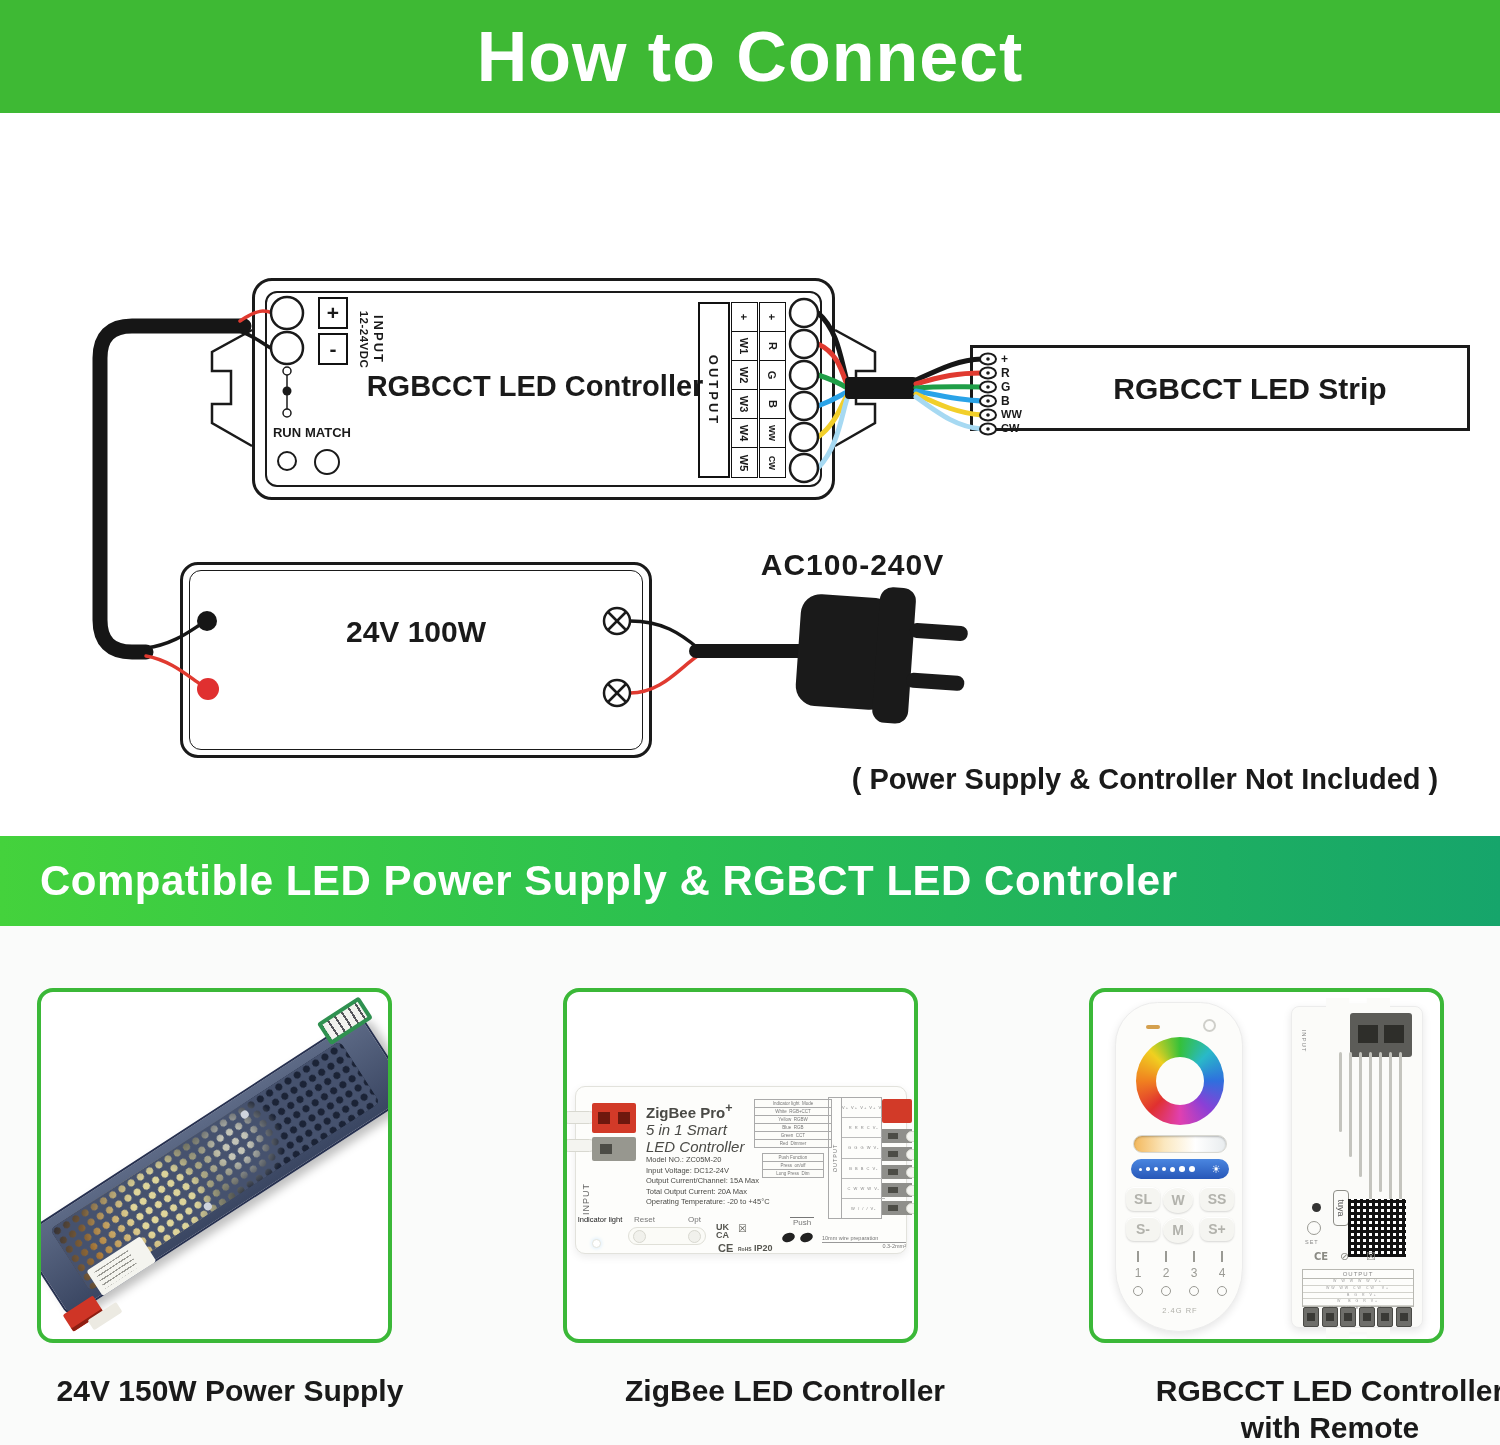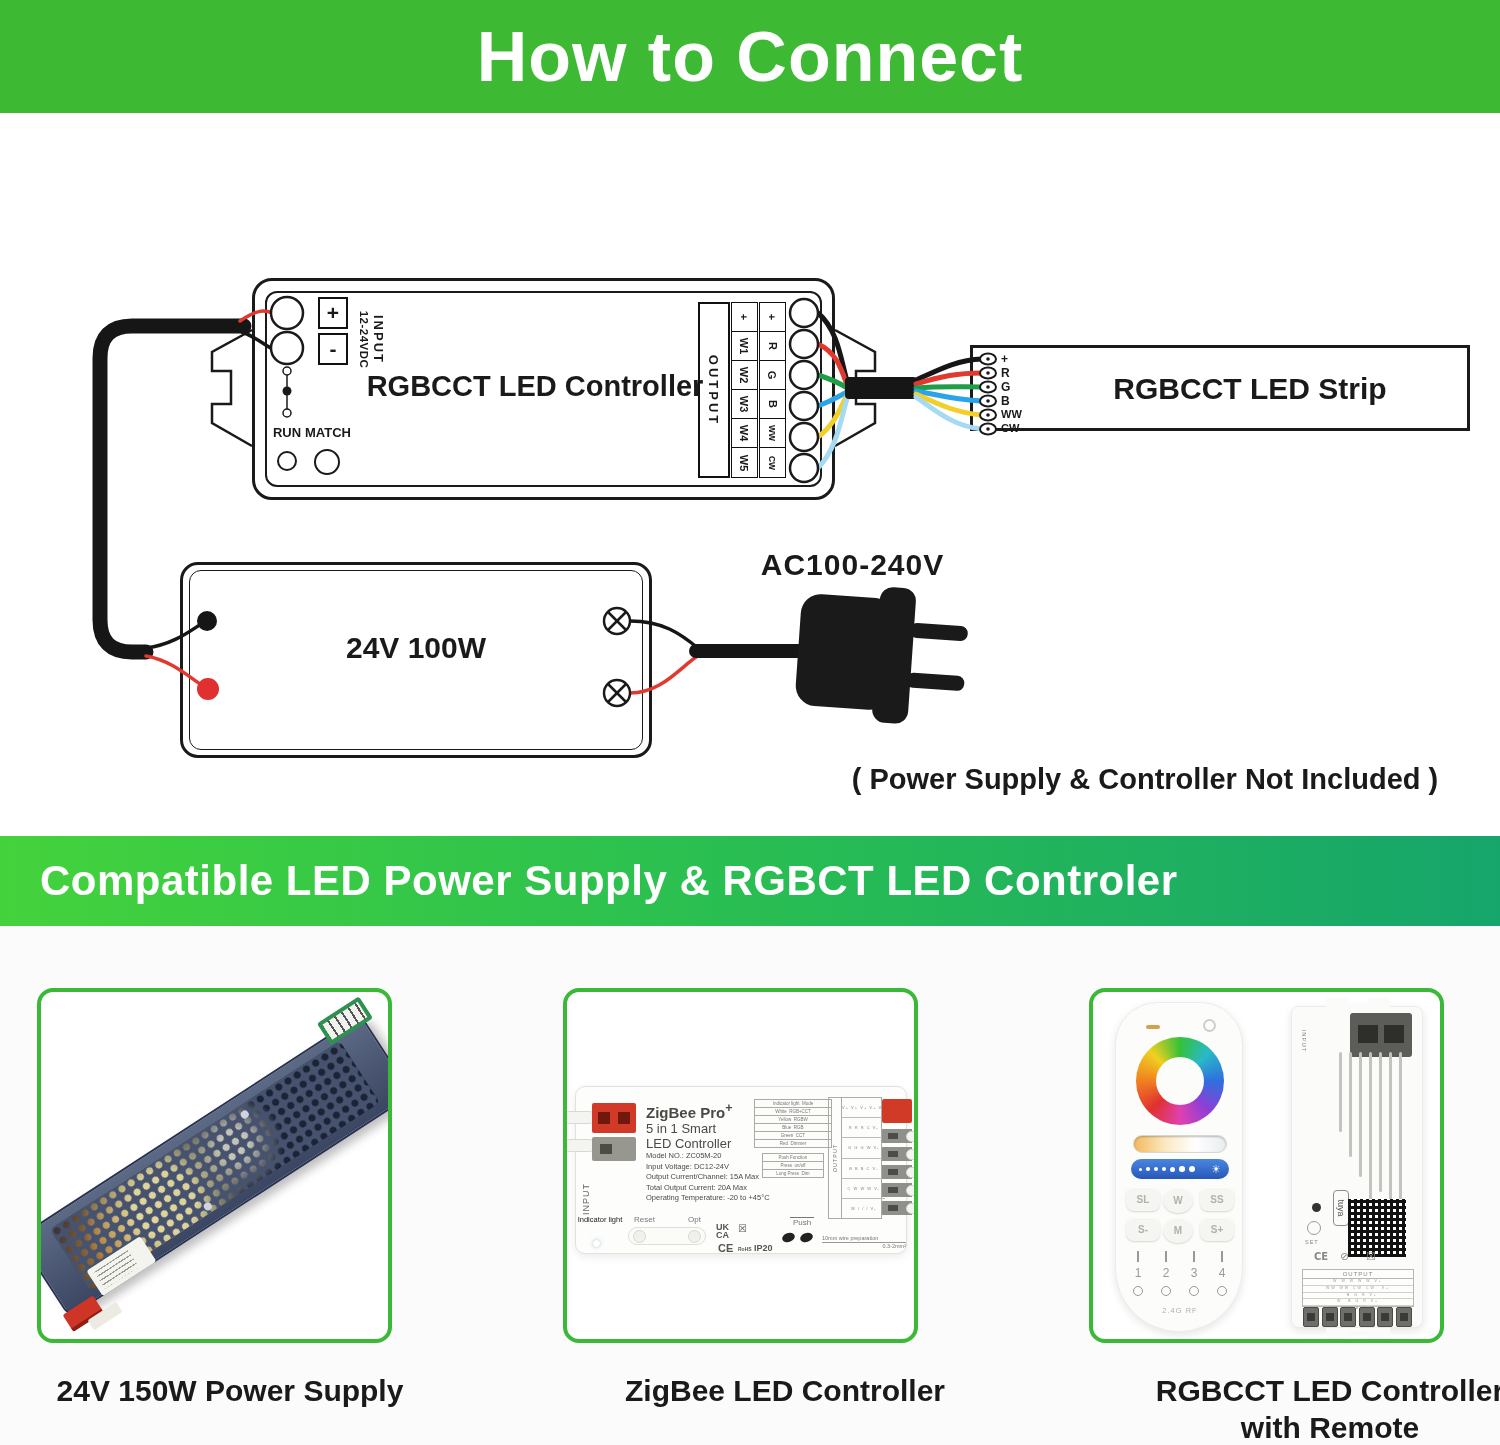--- a/index.html
+++ b/index.html
@@ -44,21 +44,21 @@
           grid-template-rows:repeat(6,1fr);z-index:3;}
   #col-ch{left:731px;} #col-cl{left:759px;}
   .outcol .c{border-bottom:1.5px solid #111;display:flex;align-items:center;justify-content:center;}
   .outcol .c:last-child{border-bottom:none;}
   .outcol .c span{transform:rotate(90deg);font-size:11px;font-weight:bold;}
   .outcol .c span.sm{font-size:8.5px;}
 
   .padlbl{left:1001px;width:40px;height:14px;font-size:12px;font-weight:bold;z-index:3;}
   .padlbl.sm{font-size:11px;}
   #strip-title{left:1040px;top:372px;width:420px;text-align:center;font-size:30px;font-weight:bold;z-index:3;}
-  #psu-title{left:240px;top:612px;width:352px;text-align:center;font-size:30px;font-weight:bold;line-height:39px;z-index:3;margin-top:16px;}
+  #psu-title{left:240px;top:612px;width:352px;text-align:center;font-size:30px;font-weight:bold;line-height:39px;z-index:3;}
   #ac-lbl{left:745px;top:548px;width:215px;text-align:center;font-size:30px;font-weight:600;letter-spacing:1px;z-index:3;}
   #note{left:800px;top:763px;width:690px;text-align:center;font-size:29px;font-weight:bold;z-index:3;}
 
   
   #bottom-bg{left:0;top:926px;width:1500px;height:519px;background:#fafbfa;}
   .card{width:355px;height:355px;top:988px;background:#fff;border:4px solid var(--card_border);
         border-radius:16px;z-index:2;overflow:hidden;}
   #card1{left:37px;} #card2{left:563px;} #card3{left:1089px;}
   .caption{top:1372px;text-align:center;font-size:30px;font-weight:bold;z-index:3;line-height:37px;}
 
@@ -93,21 +93,21 @@
   .zb-lever{position:absolute;left:-14px;width:34px;height:13px;background:#f4f4f0;
       border:1px solid #d8d8d0;border-radius:7px;}
   #zb-red-in{position:absolute;left:16px;top:16px;width:44px;height:30px;background:#d23a28;border-radius:2px;}
   #zb-red-in i,.slot{position:absolute;top:9px;width:12px;height:12px;background:#6e180e;}
   #zb-gray-in{position:absolute;left:16px;top:50px;width:44px;height:24px;background:#97978f;border-radius:2px;}
   #zb-gray-in i{position:absolute;left:8px;top:7px;width:12px;height:10px;background:#4c4c46;}
   #zb-input{position:absolute;left:2px;top:84px;width:16px;height:56px;display:flex;align-items:center;justify-content:center;}
   #zb-input span{transform:rotate(-90deg);font-size:9px;color:#666;letter-spacing:1px;}
   #zb-txt{position:absolute;left:70px;top:14px;color:#4a4a46;}
   #zb-txt .n1{font-size:15px;font-weight:bold;}
-  #zb-txt .n2{font-size:13px;}
+  #zb-txt .n2{font-size:15px;font-style:italic;}
   #zb-txt .s{font-size:7.5px;line-height:10.5px;}
   .ttable{position:absolute;border:0.5px solid #aaa;background:#fcfcf9;}
   .ttable .tr{border-bottom:0.5px solid #aaa;font-size:4.5px;color:#777;text-align:center;
       line-height:7px;white-space:pre;overflow:hidden;}
   .ttable .tr:last-child{border-bottom:none;}
   #zb-outgrid{position:absolute;left:252px;top:10px;width:54px;height:122px;border:0.5px solid #aaa;display:flex;}
   #zb-outgrid .og-l{width:13px;border-right:0.5px solid #aaa;display:flex;align-items:center;justify-content:center;}
   #zb-outgrid .og-l span{transform:rotate(-90deg);font-size:5.5px;color:#777;letter-spacing:1px;}
   #zb-outgrid .og-r{flex:1;display:flex;flex-direction:column;}
   #zb-outgrid .og-r div{flex:1;border-bottom:0.5px solid #bbb;font-size:4px;color:#888;
@@ -144,21 +144,21 @@
       background:linear-gradient(180deg,#4a86e0,#2757b8);display:flex;align-items:center;padding:0 8px;gap:4px;}
   #rc-blue i{background:#fff;border-radius:50%;}
   #rc-blue i:nth-child(1){width:3px;height:3px;}  #rc-blue i:nth-child(2){width:3.5px;height:3.5px;}
   #rc-blue i:nth-child(3){width:4px;height:4px;}  #rc-blue i:nth-child(4){width:4.5px;height:4.5px;}
   #rc-blue i:nth-child(5){width:5px;height:5px;}  #rc-blue i:nth-child(6){width:5.5px;height:5.5px;}
   #rc-blue i:nth-child(7){width:6px;height:6px;}
   #rc-blue .sun{margin-left:auto;color:#fff;font-size:11px;background:none;border-radius:0;
       font-family:"DejaVu Sans", sans-serif;line-height:11px;}
   .rbtn{position:absolute;width:34px;height:24px;border-radius:8px;background:#f5f5f1;
       box-shadow:0 1px 2px rgba(0,0,0,.15), inset 0 1px 0 #fff;display:flex;align-items:center;
-      justify-content:center;font-size:10px;color:#b2b2ac;font-weight:bold;}
+      justify-content:center;font-size:14px;color:#b2b2ac;font-weight:bold;}
   .zone{position:absolute;width:24px;text-align:center;color:#9a9a94;}
   .zone .on{width:2.5px;height:11px;background:#9a9a94;margin:0 auto;}
   .zone .num{font-size:12px;margin-top:4px;}
   .zone .off{width:10px;height:10px;border:1.5px solid #9a9a94;border-radius:50%;margin:6px auto 0;}
   #rc-rf{position:absolute;left:0;top:303px;width:128px;text-align:center;font-size:7.5px;color:#b0b0aa;letter-spacing:1px;}
 
   #md{left:198px;top:14px;width:132px;height:322px;background:#fbfbf9;border:1px solid #ececec;
       border-radius:8px;box-shadow:0 3px 8px rgba(0,0,0,.1);}
   .md-tab{position:absolute;left:34px;width:64px;height:10px;background:#fbfbf9;
       filter:drop-shadow(0 0 1px #c8c8c2);}

